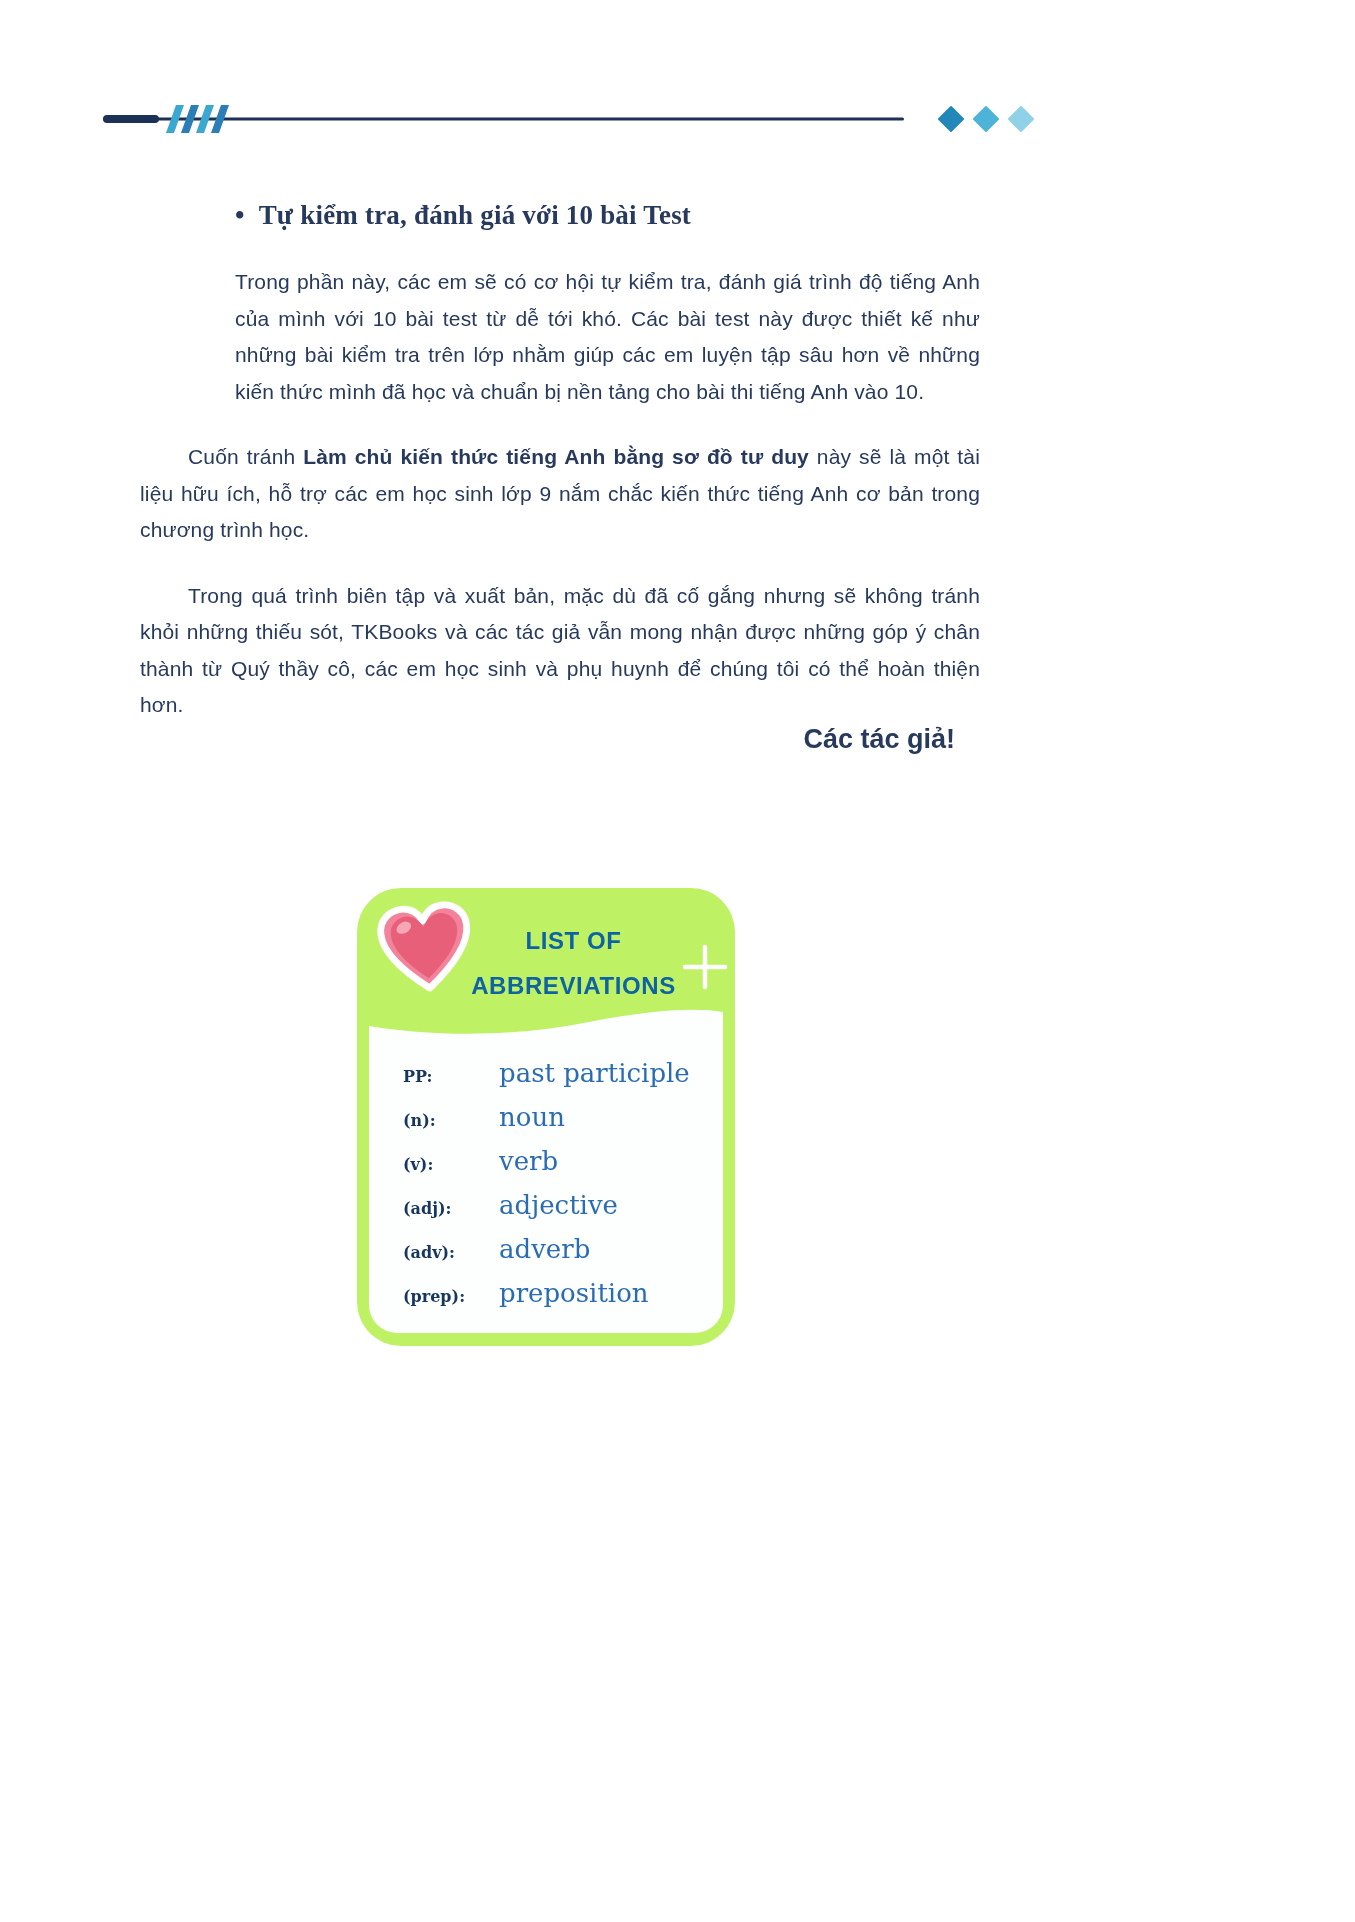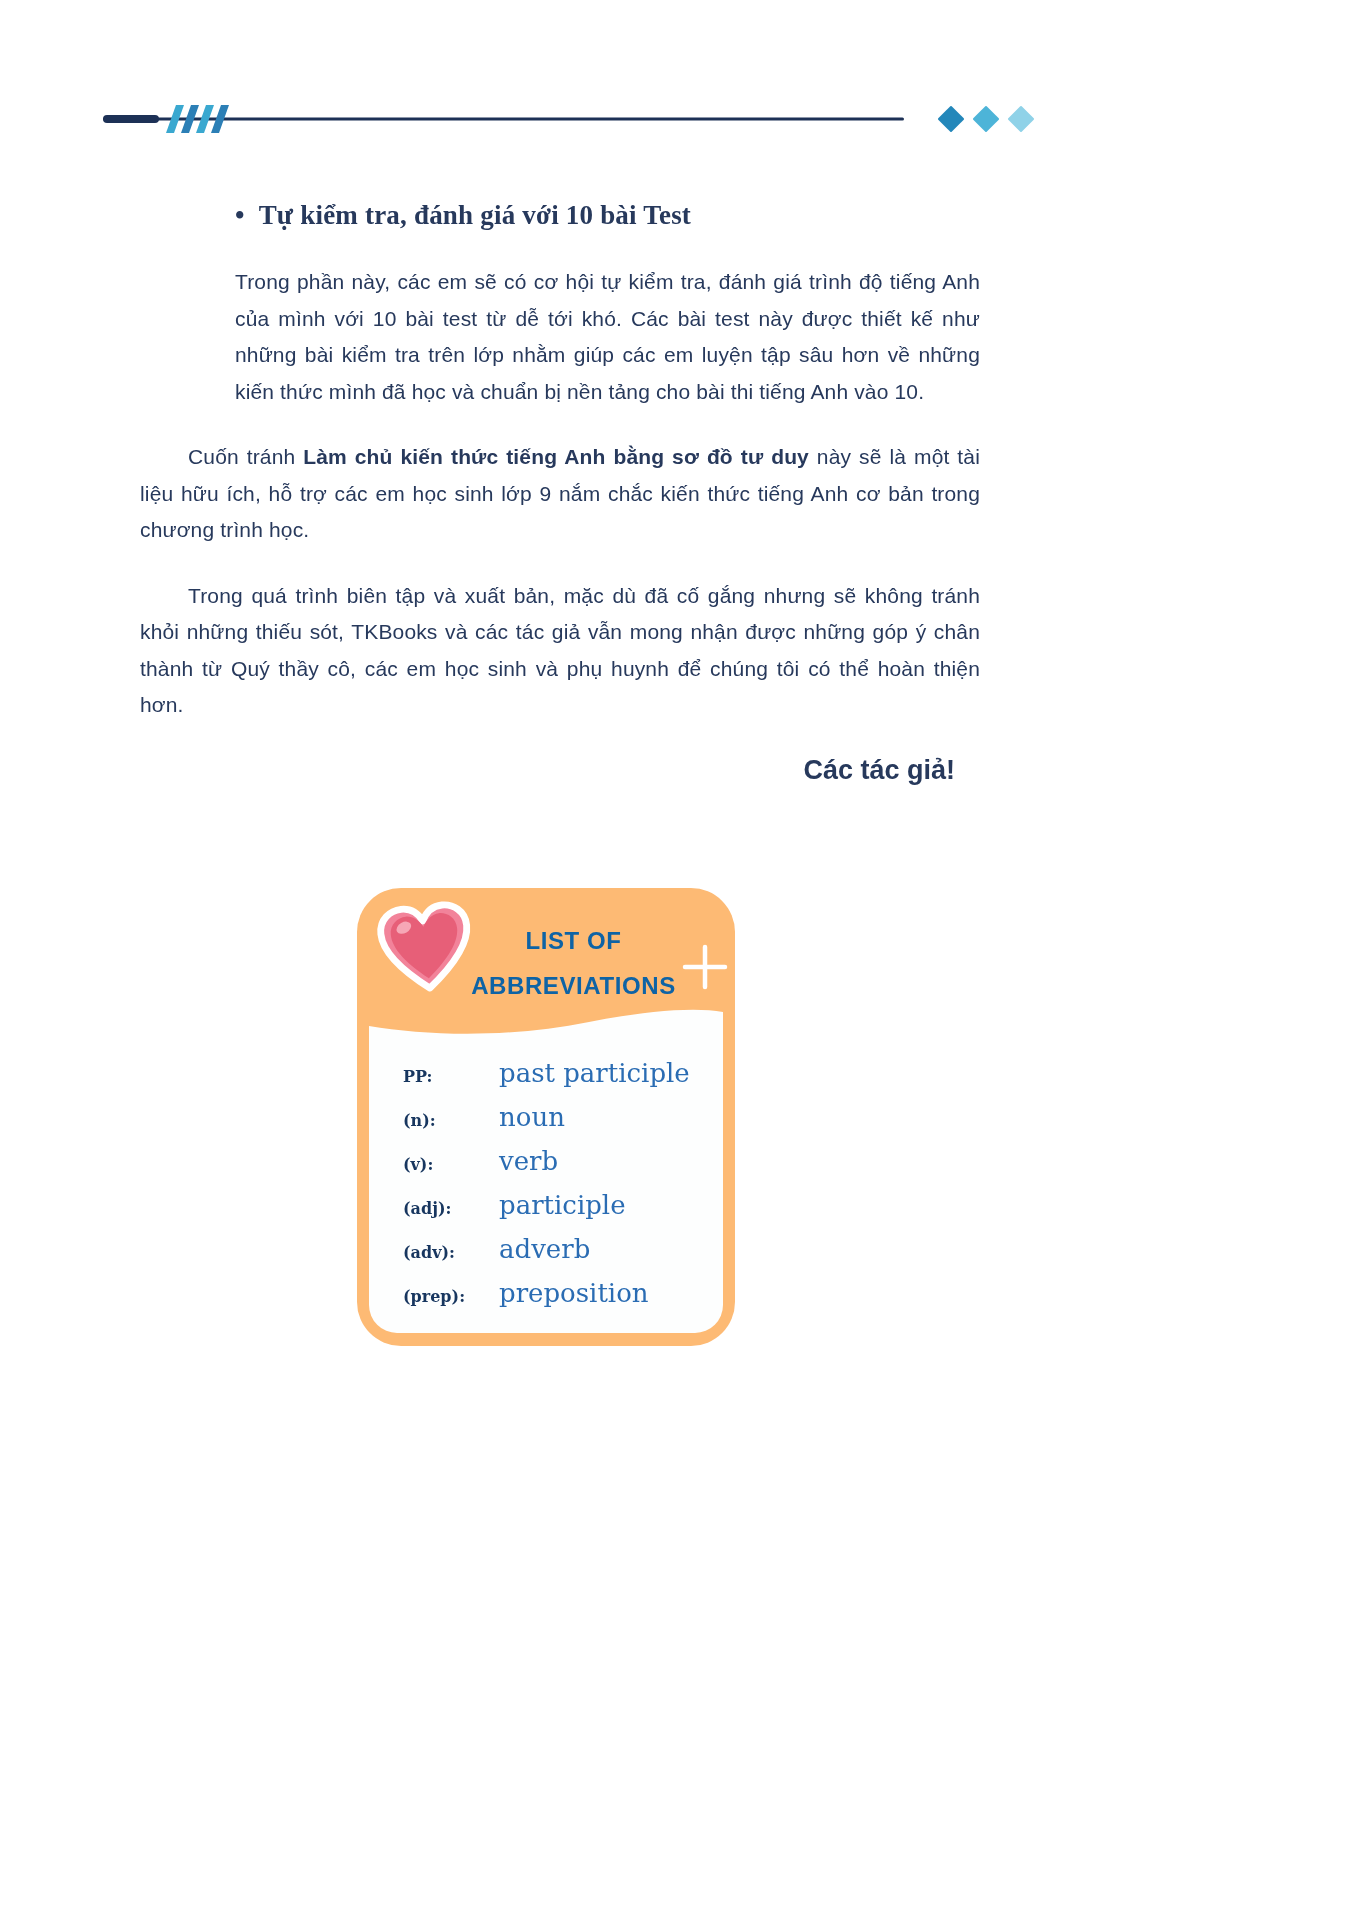--- a/index.html
+++ b/index.html
@@ -14,26 +14,26 @@
   .header-deco { position:absolute; left:0; top:96px; width:1355px; height:48px; }
 
   
   .content { position:absolute; left:140px; top:200px; width:840px; color:#27395c; }
   .heading-row { margin-left:95px; font-size:27px; font-weight:700; letter-spacing:.2px;font-family:Liberation Serif, serif; }
   .heading-row .bullet { margin-right:14px; }
   .para { font-size:21px; line-height:36.5px; text-align:justify; letter-spacing:.15px; }
   .para-indented { margin-left:95px; width:745px; margin-top:33px; }
   .para-block { margin-top:29px; text-indent:48px; }
   .para strong { font-weight:700; }
-  .signature { margin-top:31px; text-align:right; padding-right:25px; font-size:27px; font-weight:700; }
+  .signature { text-align:right; padding-right:25px; font-size:27px; font-weight:700; }
 
   
   .abbr-card {
     position:absolute; left:357px; top:888px; width:378px; height:458px;
-    background:#fdba74; border-radius:44px;
+    background:#bef264; border-radius:44px;
   }
   .heart-icon { position:absolute; left:18px; top:14px; width:102px; height:98px; transform:rotate(-6deg); }
   .card-title {
     position:absolute; left:0; right:0; top:30px; padding-left:55px;
     text-align:center; color:#0e63a5; font-weight:700; font-size:24px;
     letter-spacing:.6px; line-height:45px;
   }
   .sparkle-icon { position:absolute; right:7px; top:56px; width:46px; height:46px; }
 
   .card-panel { position:absolute; left:12px; right:12px; top:112px; bottom:13px; }
@@ -119,21 +119,21 @@
         <div class="abbr-row">
           <span class="abbr-label">(n):</span>
           <span class="abbr-meaning">noun</span>
         </div>
         <div class="abbr-row">
           <span class="abbr-label">(v):</span>
           <span class="abbr-meaning">verb</span>
         </div>
         <div class="abbr-row">
           <span class="abbr-label">(adj):</span>
-          <span class="abbr-meaning">participle</span>
+          <span class="abbr-meaning">adjective</span>
         </div>
         <div class="abbr-row">
           <span class="abbr-label">(adv):</span>
           <span class="abbr-meaning">adverb</span>
         </div>
         <div class="abbr-row">
           <span class="abbr-label">(prep):</span>
           <span class="abbr-meaning">preposition</span>
         </div>
       </div>

